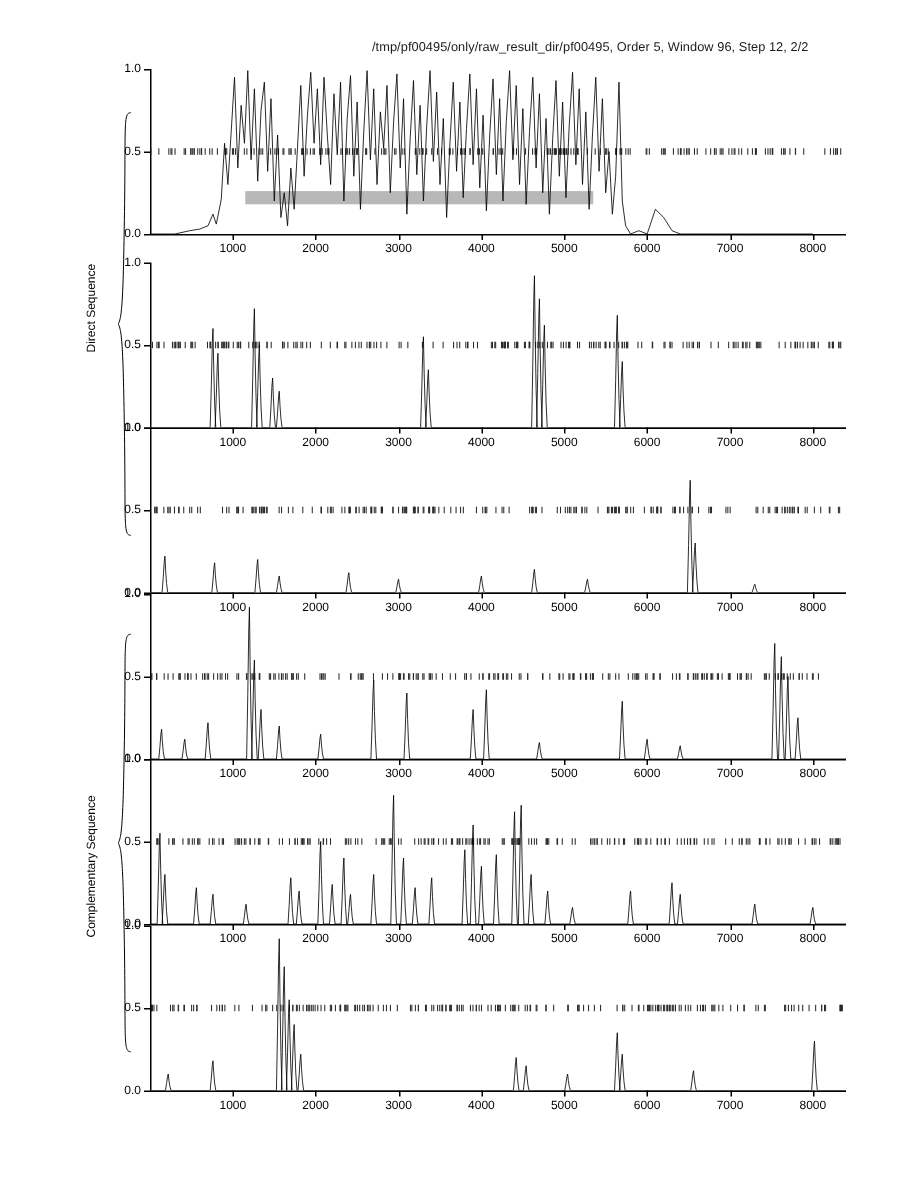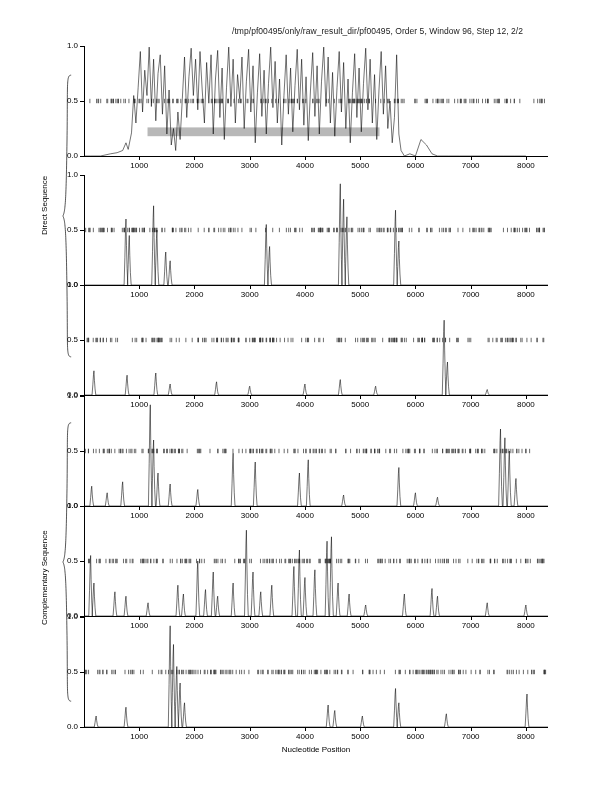--- a/index.html
+++ b/index.html
@@ -10,21 +10,21 @@
   body {
     width: 612px;
     height: 792px;
     font-family: "Liberation Sans", sans-serif;
     color: #000000;
     position: relative;
     overflow: hidden;
   }
   #root {
     position: absolute;
-    left: 0; top: 0;
+    left: 16px; top: 0;
     width: 500px;
     height: 792px;
   }
   .title {
     position: absolute;
     left: 232px;
     top: 26px;
     font-size: 8.5px;
     color: #1a1a1a;
     white-space: nowrap;
@@ -1540,21 +1540,20 @@
         <div class="xlabel-val" style="left: 256.19px; top: 116px;">5000</div>
         <div class="tick" style="left: 331.429px; top: 110px; height: 4px;"></div>
         <div class="xlabel-val" style="left: 311.429px; top: 116px;">6000</div>
         <div class="tick" style="left: 386.667px; top: 110px; height: 4px;"></div>
         <div class="xlabel-val" style="left: 366.667px; top: 116px;">7000</div>
         <div class="tick" style="left: 441.905px; top: 110px; height: 4px;"></div>
         <div class="xlabel-val" style="left: 421.905px; top: 116px;">8000</div>
       </div>
     </div>
 
-  <div class="axis-title-x" style="left:84px; top:745px;">Nucleotide Position</div>
 
   <div class="axis-title-y" style="left:40px; top:235px;">Direct Sequence</div>
   <div class="axis-title-y" style="left:40px; top:625px;">Complementary Sequence</div>
 
   <svg class="brace" style="top:46px;" width="12" height="340" viewBox="0 0 12 340">
     <path d="M11 1 C 5 1, 7 10, 6 80 C 5 150, 4 165, 1 170 C 4 175, 5 190, 6 260 C 7 330, 5 339, 11 339" fill="none" stroke="#000" stroke-width="0.8"></path>
   </svg>
   <svg class="brace" style="top:394px;" width="12" height="336" viewBox="0 0 12 336">
     <path d="M11 1 C 5 1, 7 10, 6 80 C 5 148, 4 163, 1 168 C 4 173, 5 188, 6 256 C 7 326, 5 335, 11 335" fill="none" stroke="#000" stroke-width="0.8"></path>
   </svg>

